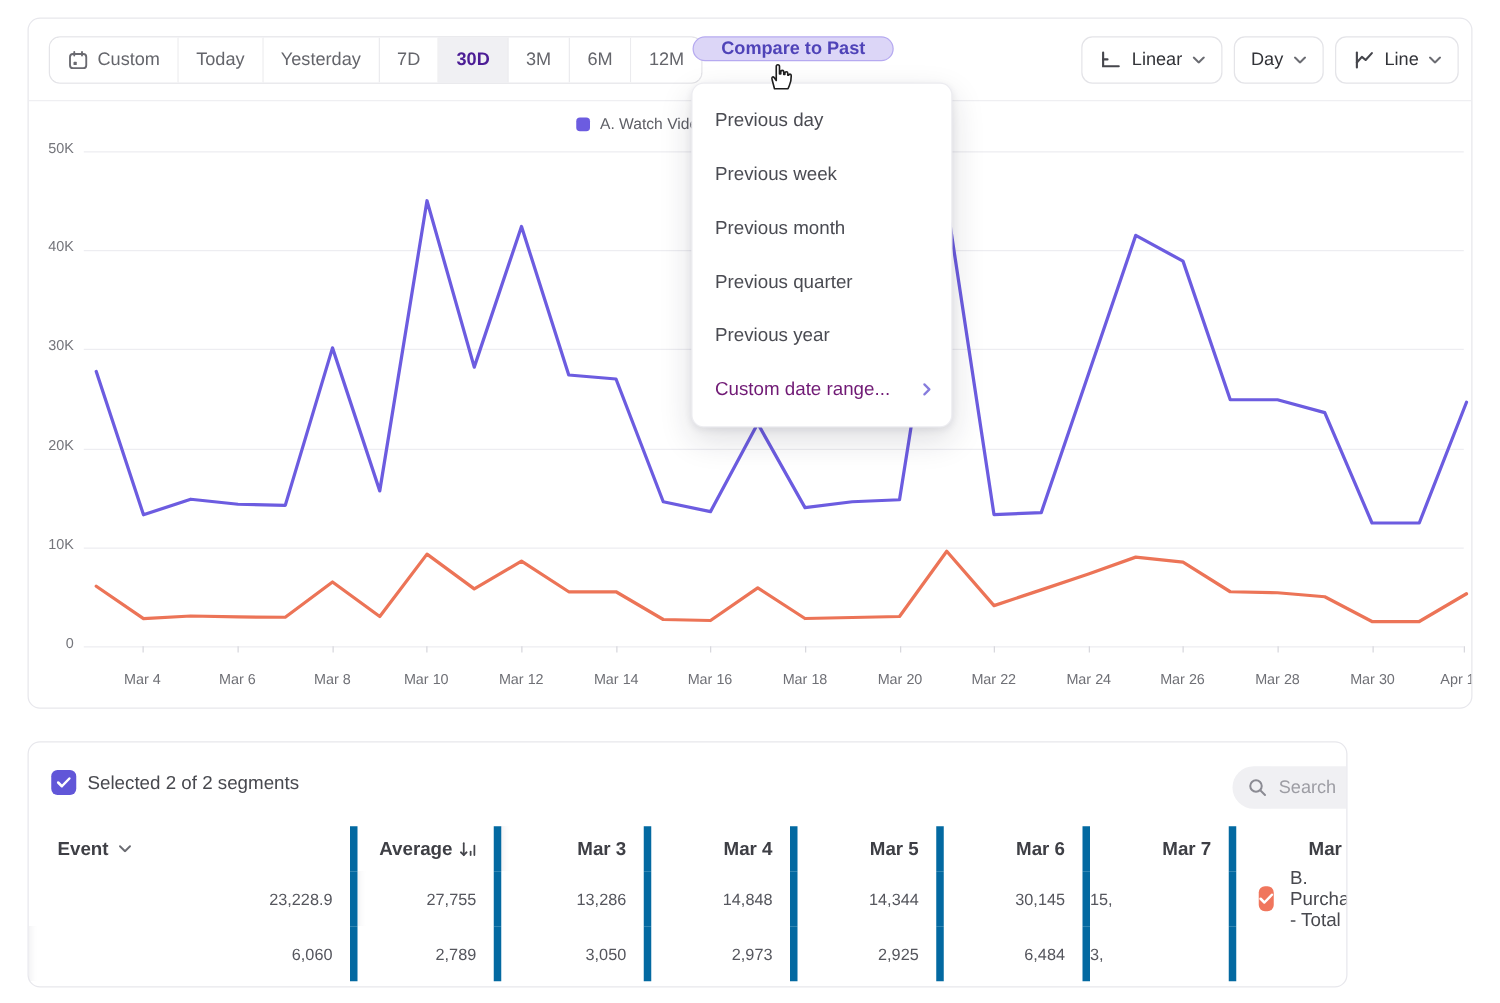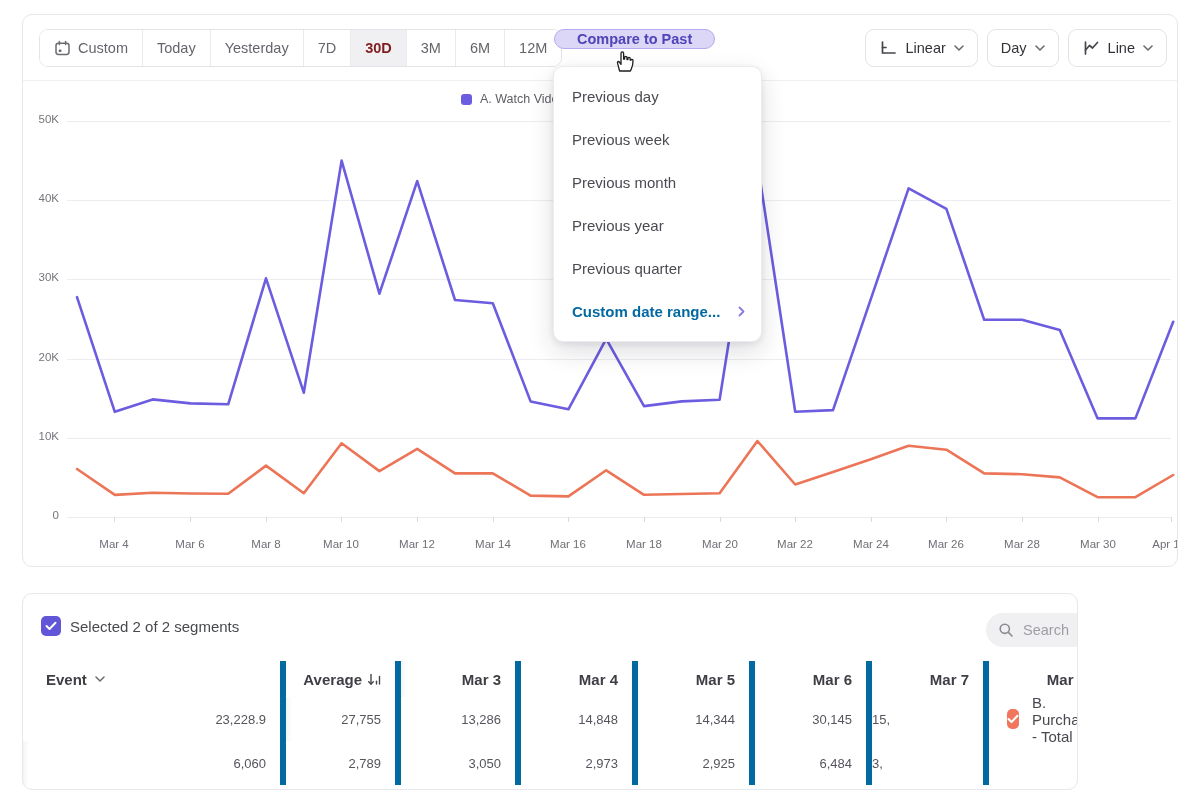--- a/index.html
+++ b/index.html
@@ -9,21 +9,21 @@
   .top-card { left:22px; top:14px; width:1156px; height:553px; overflow:hidden; }
   .bottom-card { left:22px; top:593px; width:1056px; height:197px; overflow:hidden; }
 
   
   .toolbar { position:absolute; left:0; top:0; width:100%; height:66px; border-bottom:1px solid #efeff2; z-index:5; }
   .range-group { position:absolute; left:16px; top:14px; height:38px; display:flex; align-items:stretch;
                  border:1px solid #e4e4e8; border-radius:9px; overflow:hidden; background:#fff; }
   .range-btn { display:flex; align-items:center; gap:7px; padding:0 14px; font-size:14.5px; color:#64656b;
                background:#fff; border:none; border-right:1px solid #ebebee; cursor:pointer; white-space:nowrap; }
   .range-btn:last-child { border-right:none; }
-  .range-btn.selected { background:#f0f0f3; color:#7f1d1d; font-weight:700; }
+  .range-btn.selected { background:#f0f0f3; color:#4c1d95; font-weight:700; }
   .compare-btn { position:absolute; left:531px; top:14px; height:20px; padding:0 22px; border-radius:10px;
                  background:#dcd6f7; border:1px solid #b6aaf0; color:#4f43b8; font-size:14.5px; font-weight:600; cursor:pointer; }
   .right-controls { position:absolute; right:10px; top:14px; display:flex; gap:9px; }
   .ctrl-btn { display:flex; align-items:center; gap:8px; height:38px; padding:0 13px; background:#fff;
               border:1px solid #e4e4e8; border-radius:9px; font-size:14.5px; color:#323338; font-weight:500; cursor:pointer; }
   .icon { display:inline-flex; align-items:center; justify-content:center; }
   .legend { position:absolute; left:438px; top:77px; display:flex; gap:22px; z-index:2; }
   .legend-item { display:flex; align-items:center; gap:8px; font-size:12.5px; color:#5e5f66; }
   .swatch { width:11px; height:11px; border-radius:3px; }
   .ylabel { position:absolute; width:36px; text-align:right; font-size:11.5px; color:#75767c; z-index:2; }
@@ -31,21 +31,21 @@
   .chart-svg { position:absolute; left:0; top:0; width:1156px; height:553px; z-index:1; pointer-events:none; }
   .xlabel { position:absolute; top:523px; transform:translateX(-50%); font-size:11.5px; color:#6f7076; white-space:nowrap; }
   .xtick { position:absolute; top:502px; width:1px; height:5px; background:#d8d8dd; }
 
   
   .menu { position:absolute; left:553px; top:66px; width:209px; background:#fff; border:1px solid #ececf0;
           border-radius:10px; box-shadow:0 10px 26px rgba(30,30,50,.14), 0 2px 6px rgba(30,30,50,.08);
           padding:8px 0; z-index:30; }
   .menu-item { height:43px; display:flex; align-items:center; justify-content:space-between; padding:0 16px 0 18px;
                font-size:15px; color:#4a4b52; cursor:pointer; }
-  .menu-item.accent { color:#0369a1;font-weight:bold; }
+  .menu-item.accent { color:#701a75; }
   .cursor-hand { position:absolute; left:612px; top:47px; z-index:40; pointer-events:none; }
 
   
   .seg-row { position:absolute; left:0; top:0; width:100%; height:55px; }
   .checkbox { width:20px; height:20px; border-radius:5px; display:inline-flex; align-items:center; justify-content:center; cursor:pointer; }
   .seg-check { position:absolute; left:18px; top:22px; }
   .seg-label { position:absolute; left:47px; top:24px; font-size:15px; color:#48494f; }
   .search-box { position:absolute; left:963px; top:19px; width:185px; height:34px; background:#f0f0f3;
                 border-radius:17px; display:flex; align-items:center; padding:0 12px; gap:9px; }
   .search-box input { border:none; outline:none; background:transparent; font-size:14.5px; color:#3a3b40;
@@ -221,24 +221,24 @@
     <div class="menu-item">
         <span>Previous day</span>
       </div>
     <div class="menu-item">
         <span>Previous week</span>
       </div>
     <div class="menu-item">
         <span>Previous month</span>
       </div>
     <div class="menu-item">
+        <span>Previous quarter</span>
+      </div>
+    <div class="menu-item">
         <span>Previous year</span>
-      </div>
-    <div class="menu-item">
-        <span>Previous quarter</span>
       </div>
     <div class="menu-item accent">
       <span>Custom date range...</span>
       <span class="icon">
         <svg width="7" height="11" viewBox="0 0 7 11">
             <path d="M1.5 1.5 L5.5 5.5 L1.5 9.5" fill="none" stroke="#867cdd" stroke-width="1.8" stroke-linecap="round" stroke-linejoin="round"></path>
           </svg>
       </span>
     </div>
   </div>

